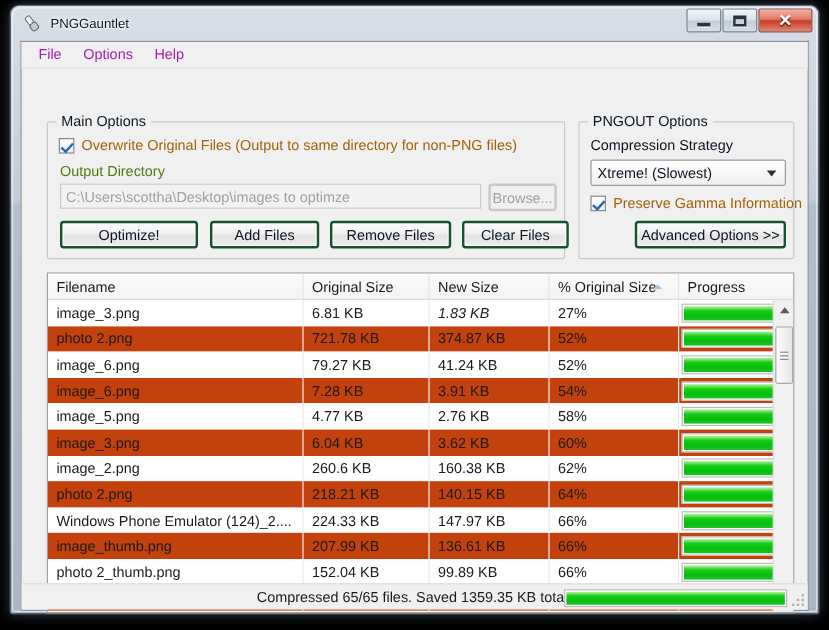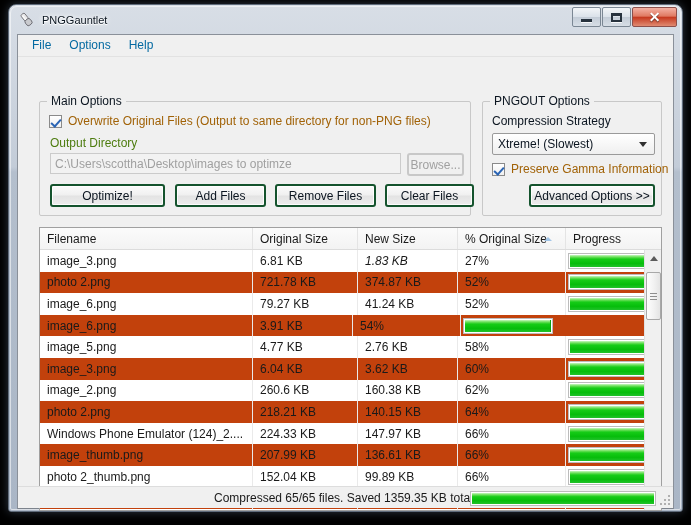--- a/index.html
+++ b/index.html
@@ -107,21 +107,21 @@
   #menubar {
     height: 22px;
     background: #f0f0f0;
     display: flex;
     align-items: center;
     padding-left: 5px;
     border-bottom: 1px solid #e2e2e2;
   }
   .menu-item {
     font-size: 12px;
-    color: #0369a1;
+    color: #a21caf;
     padding: 3px 9px 4px 9px;
   }
 
   
   .groupbox {
     position: absolute;
     border: 1px solid #c8c8c8;
     border-radius: 2px;
   }
   .group-legend {
@@ -487,20 +487,21 @@
             <div class="lv-td" style="width: 100px;">41.24 KB</div>
             <div class="lv-td" style="width: 108px;">52%</div>
             <div class="lv-td progress-cell" style="width: 96px;">
               <div class="pbar">
                 <div class="pbar-fill" style="width: 100%;"></div>
               </div>
             </div>
           </div>
           <div class="lv-row alt">
             <div class="lv-td" style="width: 213px;">image_6.png</div>
+            <div class="lv-td" style="width: 105px;">7.28 KB</div>
             <div class="lv-td" style="width: 100px;">3.91 KB</div>
             <div class="lv-td" style="width: 108px;">54%</div>
             <div class="lv-td progress-cell" style="width: 96px;">
               <div class="pbar">
                 <div class="pbar-fill" style="width: 100%;"></div>
               </div>
             </div>
           </div>
           <div class="lv-row">
             <div class="lv-td" style="width: 213px;">image_5.png</div>

